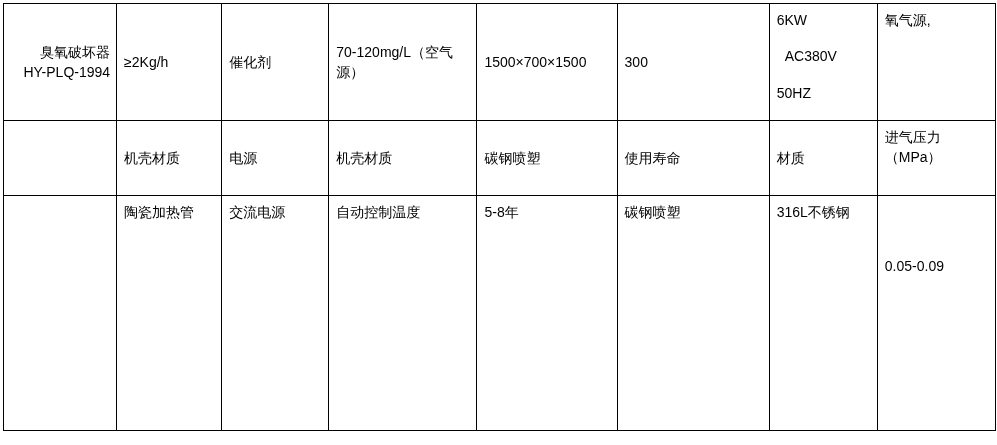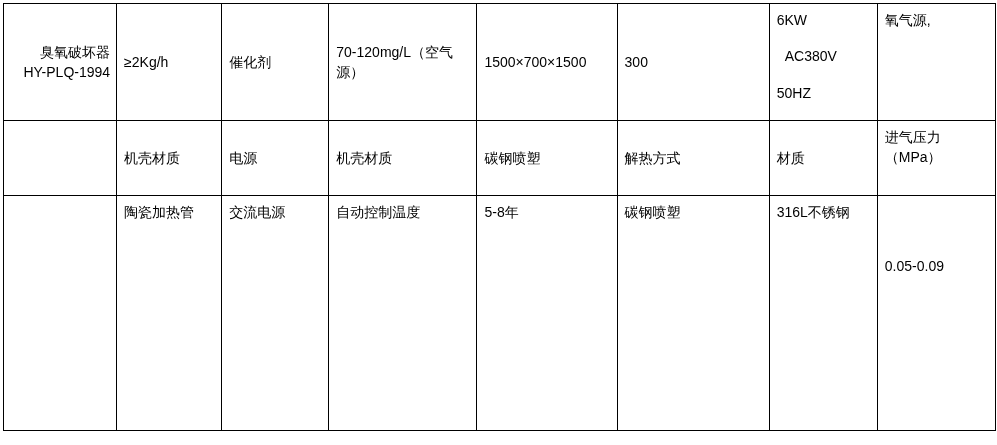--- a/index.html
+++ b/index.html
@@ -123,21 +123,21 @@
         </td>
         <td>氧气源,</td>
       </tr>
 
       <tr class="row-sub">
         <td></td>
         <td class="mid">机壳材质</td>
         <td class="mid">电源</td>
         <td class="mid">机壳材质</td>
         <td class="mid">碳钢喷塑</td>
-        <td class="mid">解热方式</td>
+        <td class="mid">使用寿命</td>
         <td class="mid">材质</td>
         <td>
           <div>进气压力</div>
           <div>（MPa）</div>
         </td>
       </tr>
 
       <tr class="row-vals">
         <td></td>
         <td>陶瓷加热管</td>

